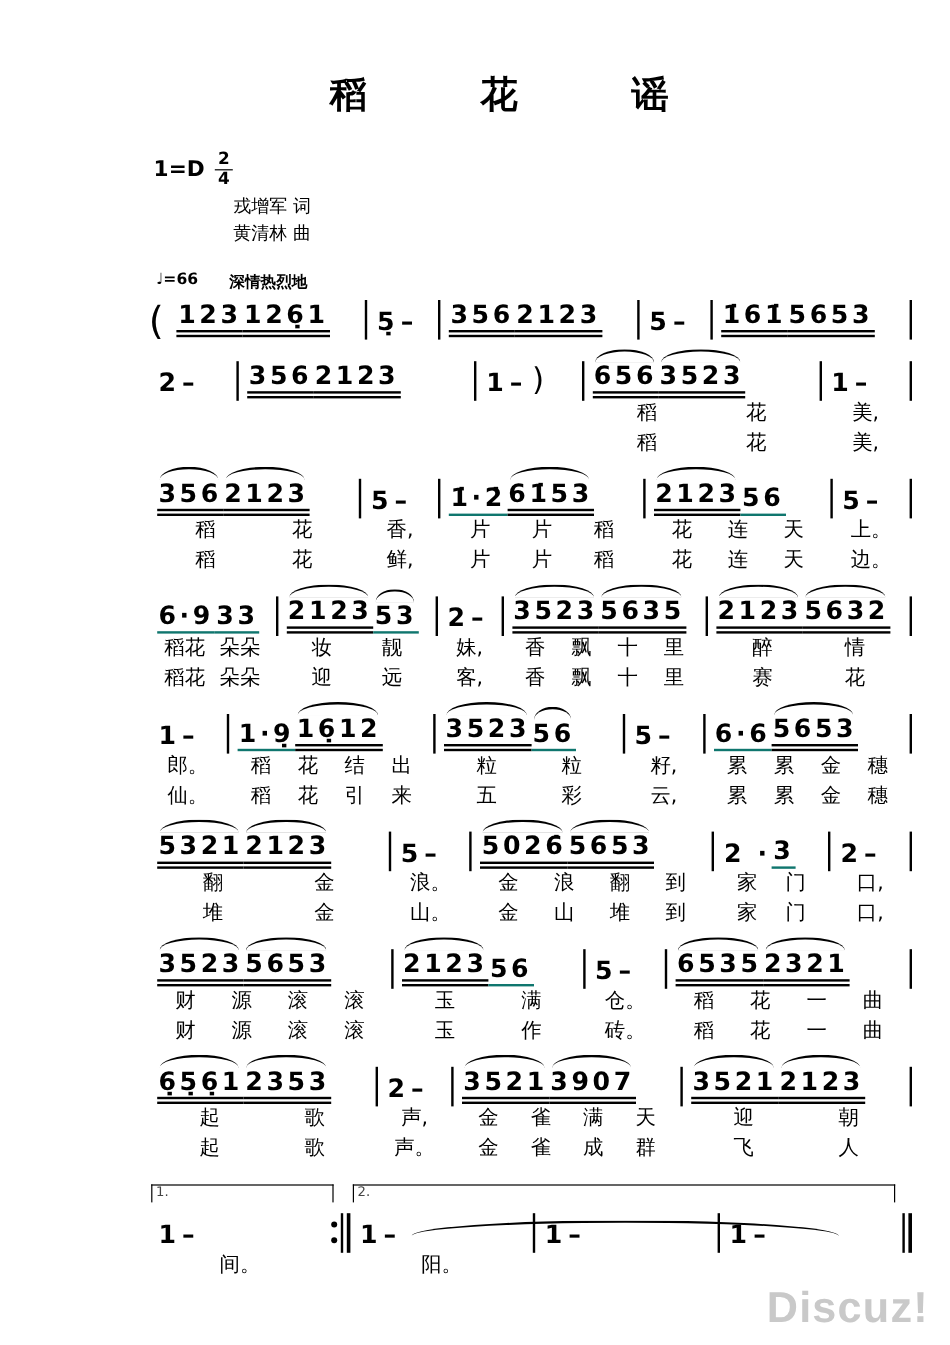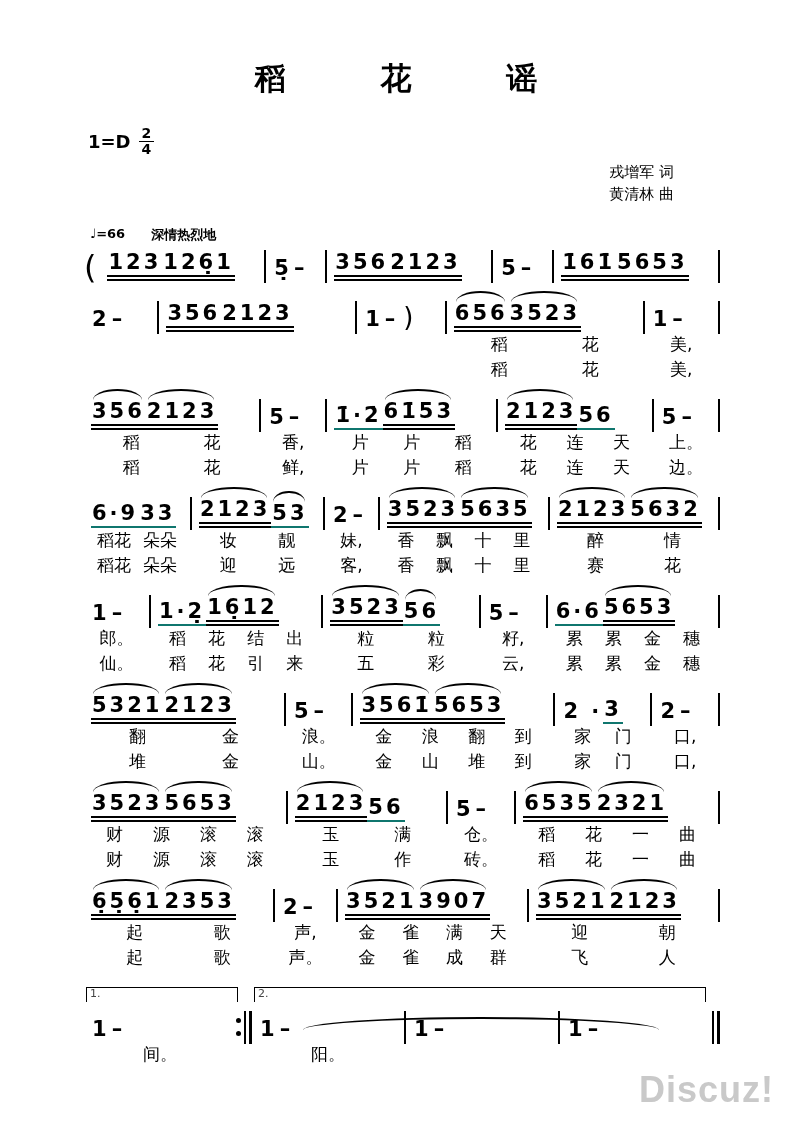--- a/index.html
+++ b/index.html
@@ -2,31 +2,31 @@
 <html><head>
 <meta charset="utf-8">
 <style>
   * { margin:0; padding:0; box-sizing:border-box; }
   html,body { width:792px; height:1121px; }
   body {
     background:#ffffff; color:#000;
     font-family:"DejaVu Sans", sans-serif;
     position:relative; overflow:hidden;
   }
-  .page { position:absolute; inset:0; }
+  .page { position:absolute; inset:0;padding-left:40px; }
 
   
   .title {
     margin-top:58px; text-align:center;
     font-family:"DejaVu Serif", serif;
     font-size:31px; font-weight:bold; letter-spacing:42px;
     text-indent:42px; white-space:nowrap;
   }
   .meta-row {
-    display:flex; justify-content:space-between; align-items:flex-start;
+    display:flex; align-items:flex-start;
     margin:26px 118px 0 88px;
   }
   .keytime { font-size:18px; font-weight:bold; display:flex; align-items:center; gap:8px; }
   .frac { display:inline-block; text-align:center; font-size:14px; line-height:1.05; vertical-align:middle; }
   .frac .num { display:block; border-bottom:1.5px solid #000; padding:0 3px; }
   .frac .den { display:block; padding:0 3px; }
   .credits { text-align:left; font-size:15px; line-height:1.45;margin-top:36px; }
   .tempo-row { margin:20px 0 6px 90px; font-size:13px; font-weight:bold; display:flex; gap:26px; }
 
   
@@ -389,21 +389,21 @@
               <div class="lyric">
                 <span class="syl">郎。</span>
               </div>
               <div class="lyric">
                 <span class="syl">仙。</span>
               </div>
             </div>
             <div class="barline"></div>
             <div class="measure" style="flex-grow: 9;">
               <div class="notes">
-                <span class="tok u1">1·2̣</span>
+                <span class="tok u1">1·9̣</span>
                 <span class="tok u2 slur">16̣12</span>
               </div>
               <div class="lyric">
                 <span class="syl">稻</span>
                 <span class="syl">花</span>
                 <span class="syl">结</span>
                 <span class="syl">出</span>
               </div>
               <div class="lyric">
                 <span class="syl">稻</span>
@@ -489,21 +489,21 @@
               <div class="lyric">
                 <span class="syl">浪。</span>
               </div>
               <div class="lyric">
                 <span class="syl">山。</span>
               </div>
             </div>
             <div class="barline"></div>
             <div class="measure" style="flex-grow: 10;">
               <div class="notes">
-                <span class="tok u2 slur">3561̇</span>
+                <span class="tok u2 slur">5026̇</span>
                 <span class="tok u2 slur">5653</span>
               </div>
               <div class="lyric">
                 <span class="syl">金</span>
                 <span class="syl">浪</span>
                 <span class="syl">翻</span>
                 <span class="syl">到</span>
               </div>
               <div class="lyric">
                 <span class="syl">金</span>

